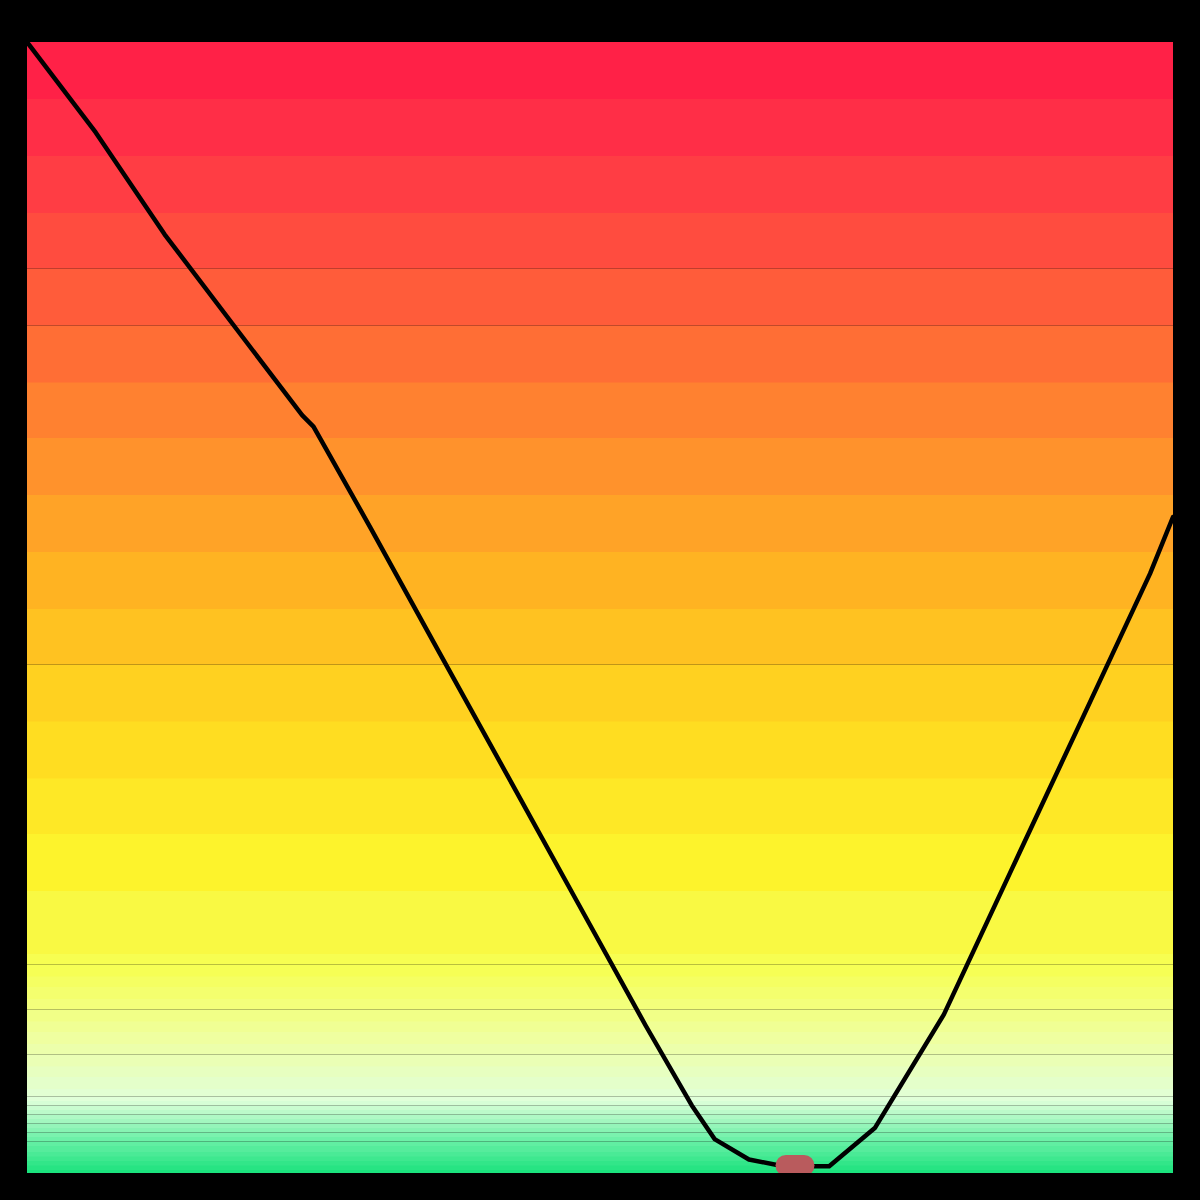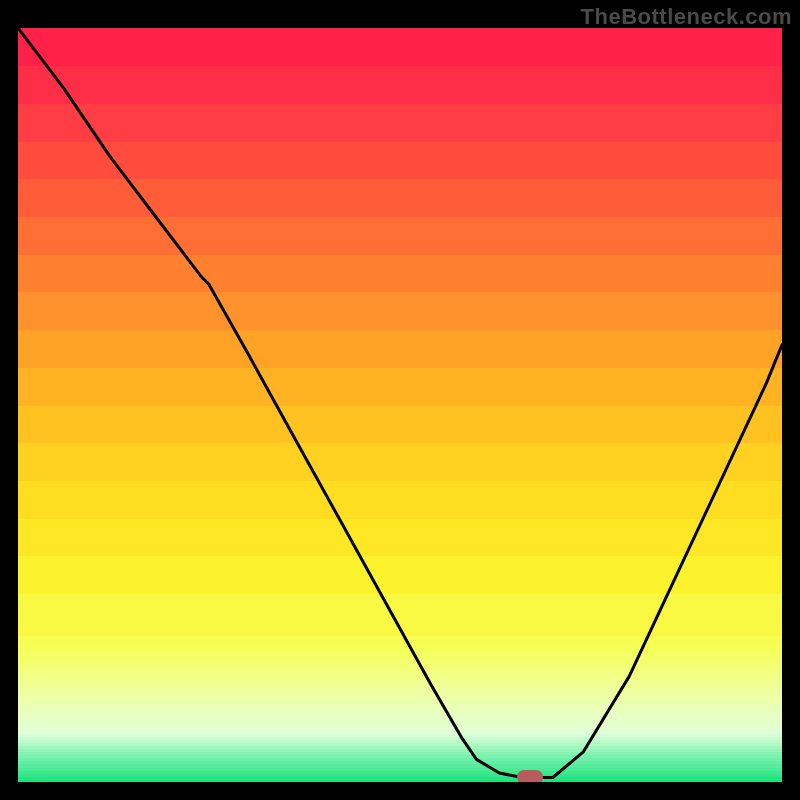--- a/index.html
+++ b/index.html
@@ -64,21 +64,20 @@
     border-radius: 7px;
     z-index: 3;
     transform: translate(-50%, -50%);
   }
 </style>
 </head>
 <body>
 
 <div class="frame">
 
-  <div class="watermark">TheBottleneck.com</div>
 
   <div class="plot-area" id="plot-area">
       <div class="grad-band" style="top: 750.984px; height: 3.616px; background: rgb(27, 226, 125);"></div>
       <div class="grad-band" style="top: 747.968px; height: 3.616px; background: rgb(39, 228, 131);"></div>
       <div class="grad-band" style="top: 744.952px; height: 3.616px; background: rgb(50, 230, 137);"></div>
       <div class="grad-band" style="top: 741.936px; height: 3.616px; background: rgb(62, 232, 143);"></div>
       <div class="grad-band" style="top: 738.92px; height: 3.616px; background: rgb(74, 234, 150);"></div>
       <div class="grad-band" style="top: 735.904px; height: 3.616px; background: rgb(86, 236, 156);"></div>
       <div class="grad-band" style="top: 732.888px; height: 3.616px; background: rgb(97, 238, 162);"></div>
       <div class="grad-band" style="top: 729.872px; height: 3.616px; background: rgb(109, 240, 168);"></div>

